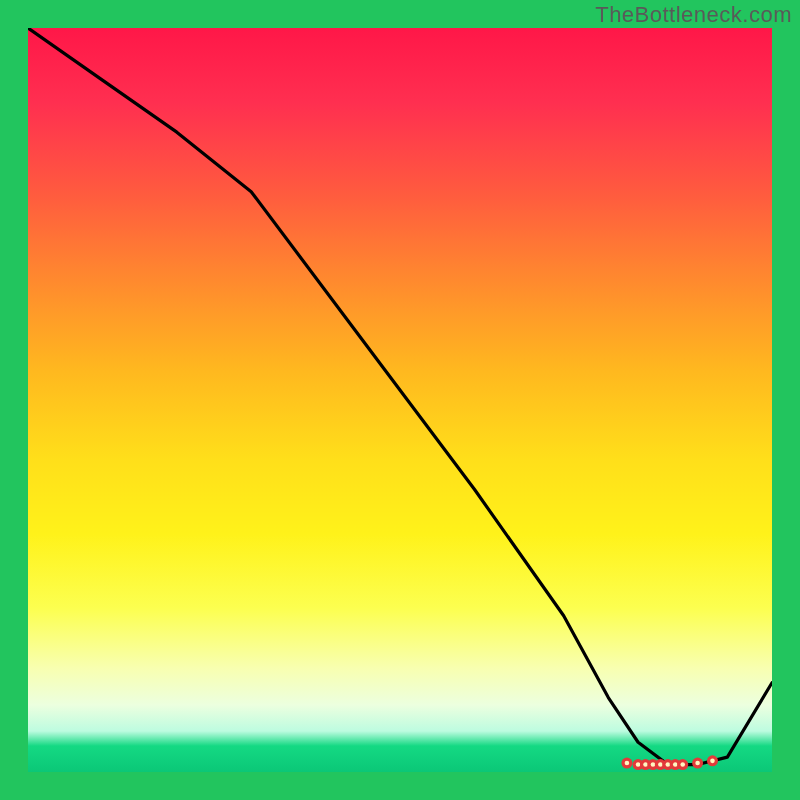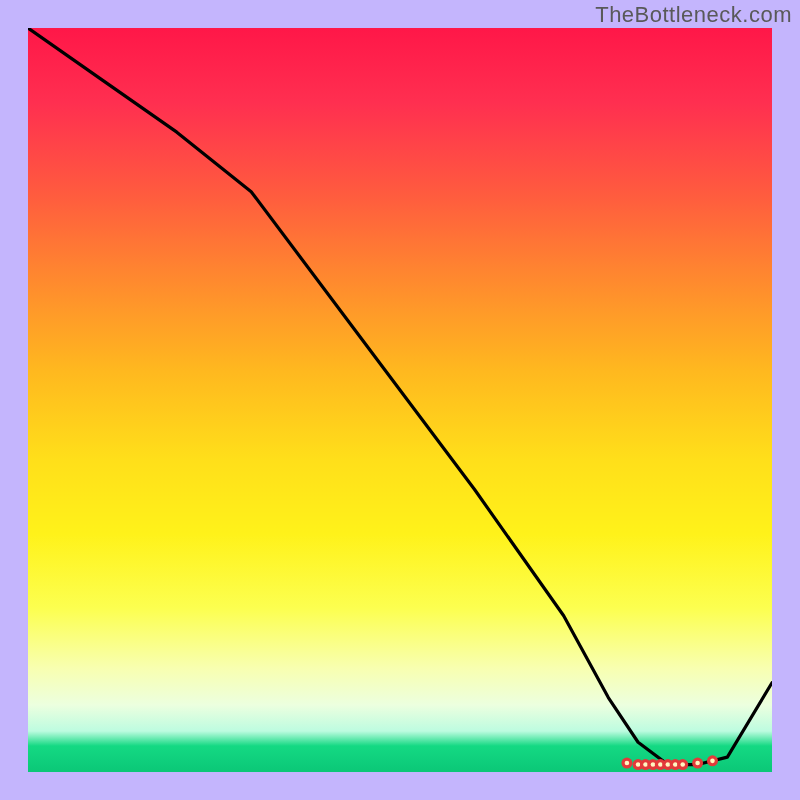--- a/index.html
+++ b/index.html
@@ -8,21 +8,21 @@
     width: 800px;
     height: 800px;
     background: #000;
     font-family: Arial, Helvetica, sans-serif;
     overflow: hidden;
   }
   .container {
     position: relative;
     width: 800px;
     height: 800px;
-    background: #c4b5fd;
+    background: #22c55e;
   }
   .watermark {
     position: absolute;
     top: 2px;
     right: 8px;
     color: #595959;
     font-size: 22px;
     font-weight: 500;
     letter-spacing: 0.5px;
     z-index: 30;

